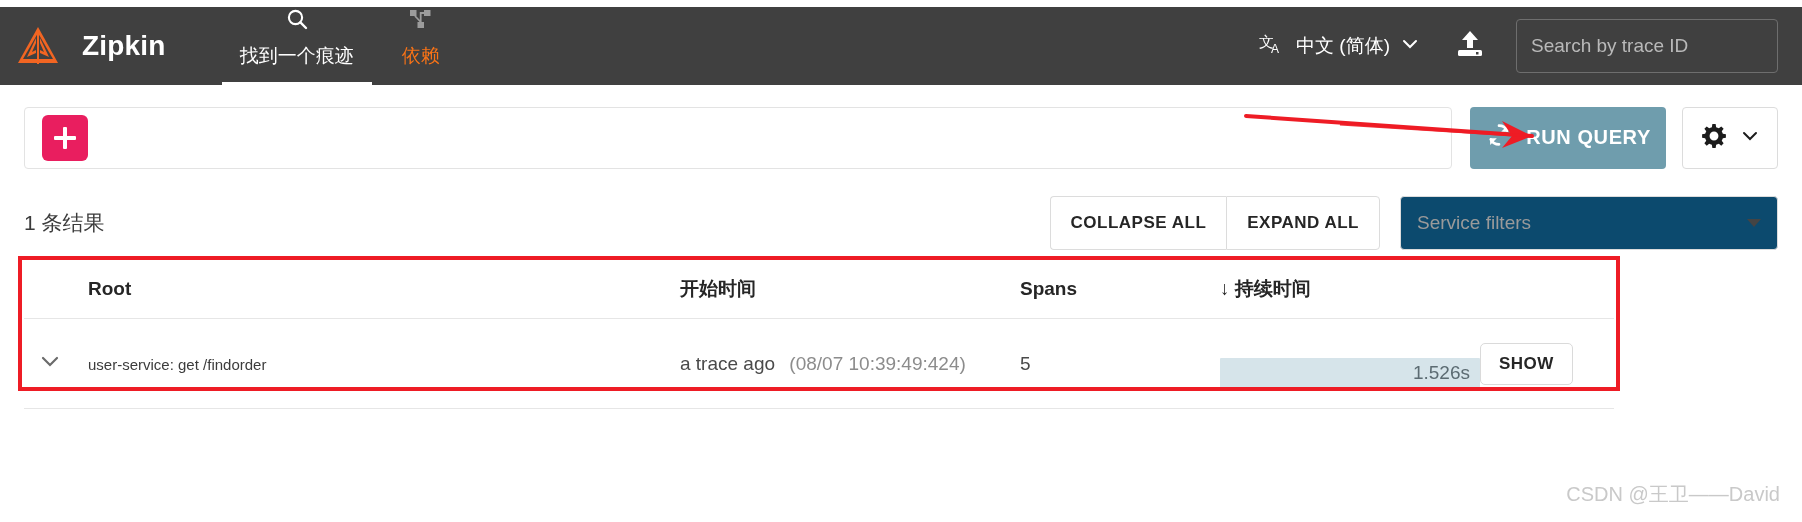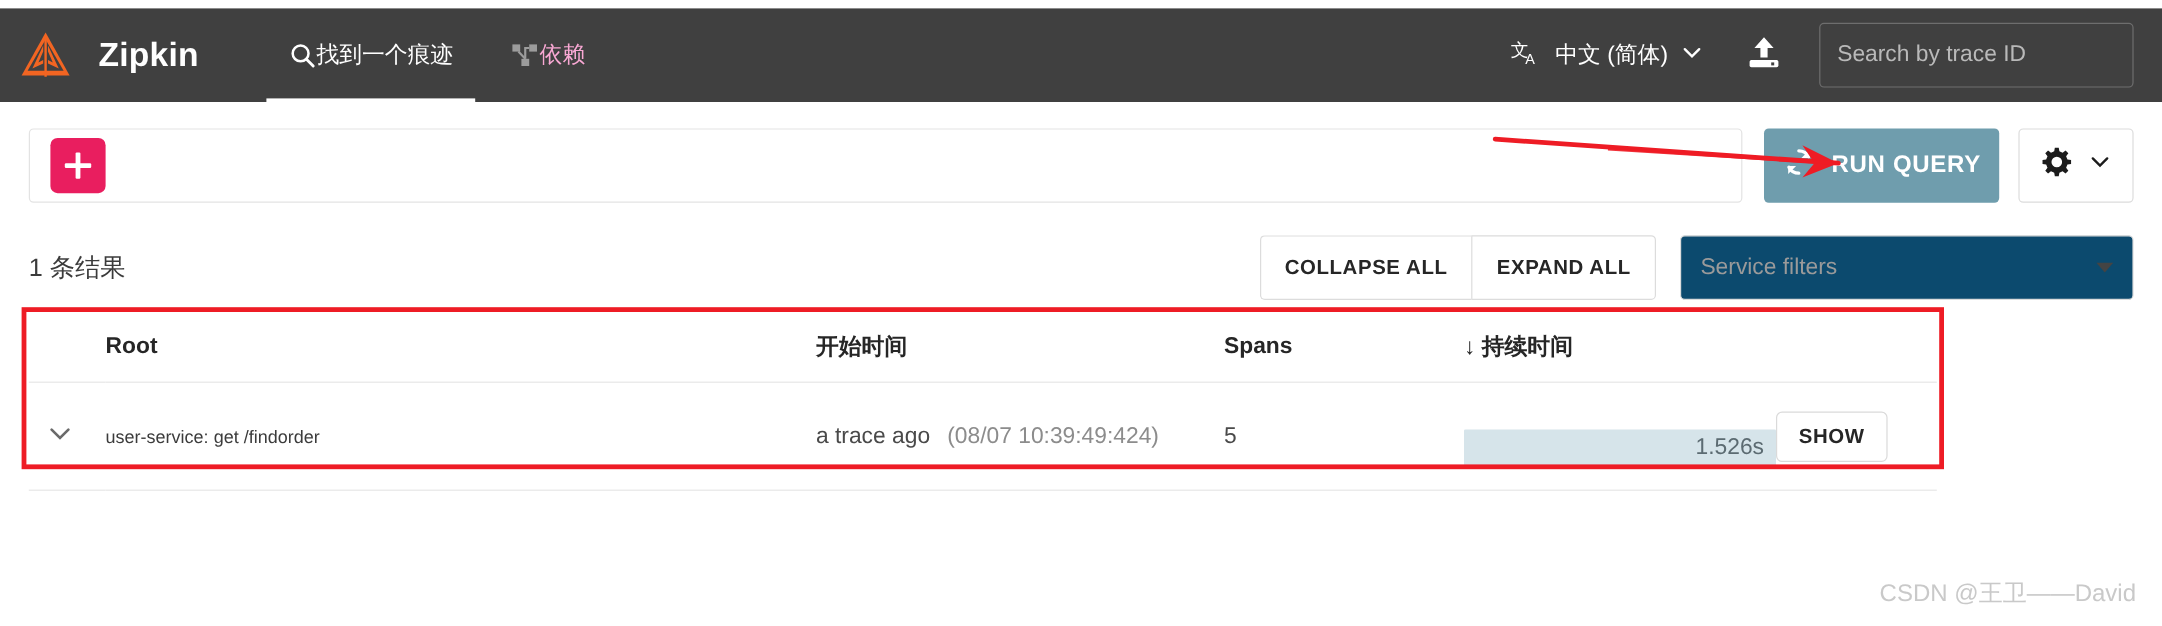--- a/index.html
+++ b/index.html
@@ -20,25 +20,26 @@
   .logo-wrap {
     width: 76px; height: 78px; display: flex; align-items: center; justify-content: center;
     flex: 0 0 auto;
   }
   .brand {
     color: #ffffff; font-size: 28px; font-weight: bold; letter-spacing: .2px;
     margin-left: 6px; flex: 0 0 auto;
   }
   .navtabs { display: flex; align-items: stretch; height: 78px; margin-left: 50px; }
   .navtab {
-    display: flex; align-items: center; 
+    display: flex; align-items: center; gap: 12px;
     padding: 0 24px; height: 78px; cursor: pointer;
     position: relative;
-  }
-  .navtab .label { font-size: 19px; color: #f9a8d4; white-space: nowrap; }
+    flex-direction: column;
+  }
+  .navtab .label { font-size: 19px; color: #f97316; white-space: nowrap; }
   .navtab.active .label { color: #ffffff; }
   .navtab.active::after {
     content: ""; position: absolute; left: 6px; right: 6px; bottom: 0;
     height: 3px; background: #ffffff;
   }
   .navtab svg { display: block; }
   .topbar-spacer { flex: 1 1 auto; }
   .lang {
     display: flex; align-items: center; gap: 10px; cursor: pointer;
     padding: 0 6px; margin-right: 16px;

